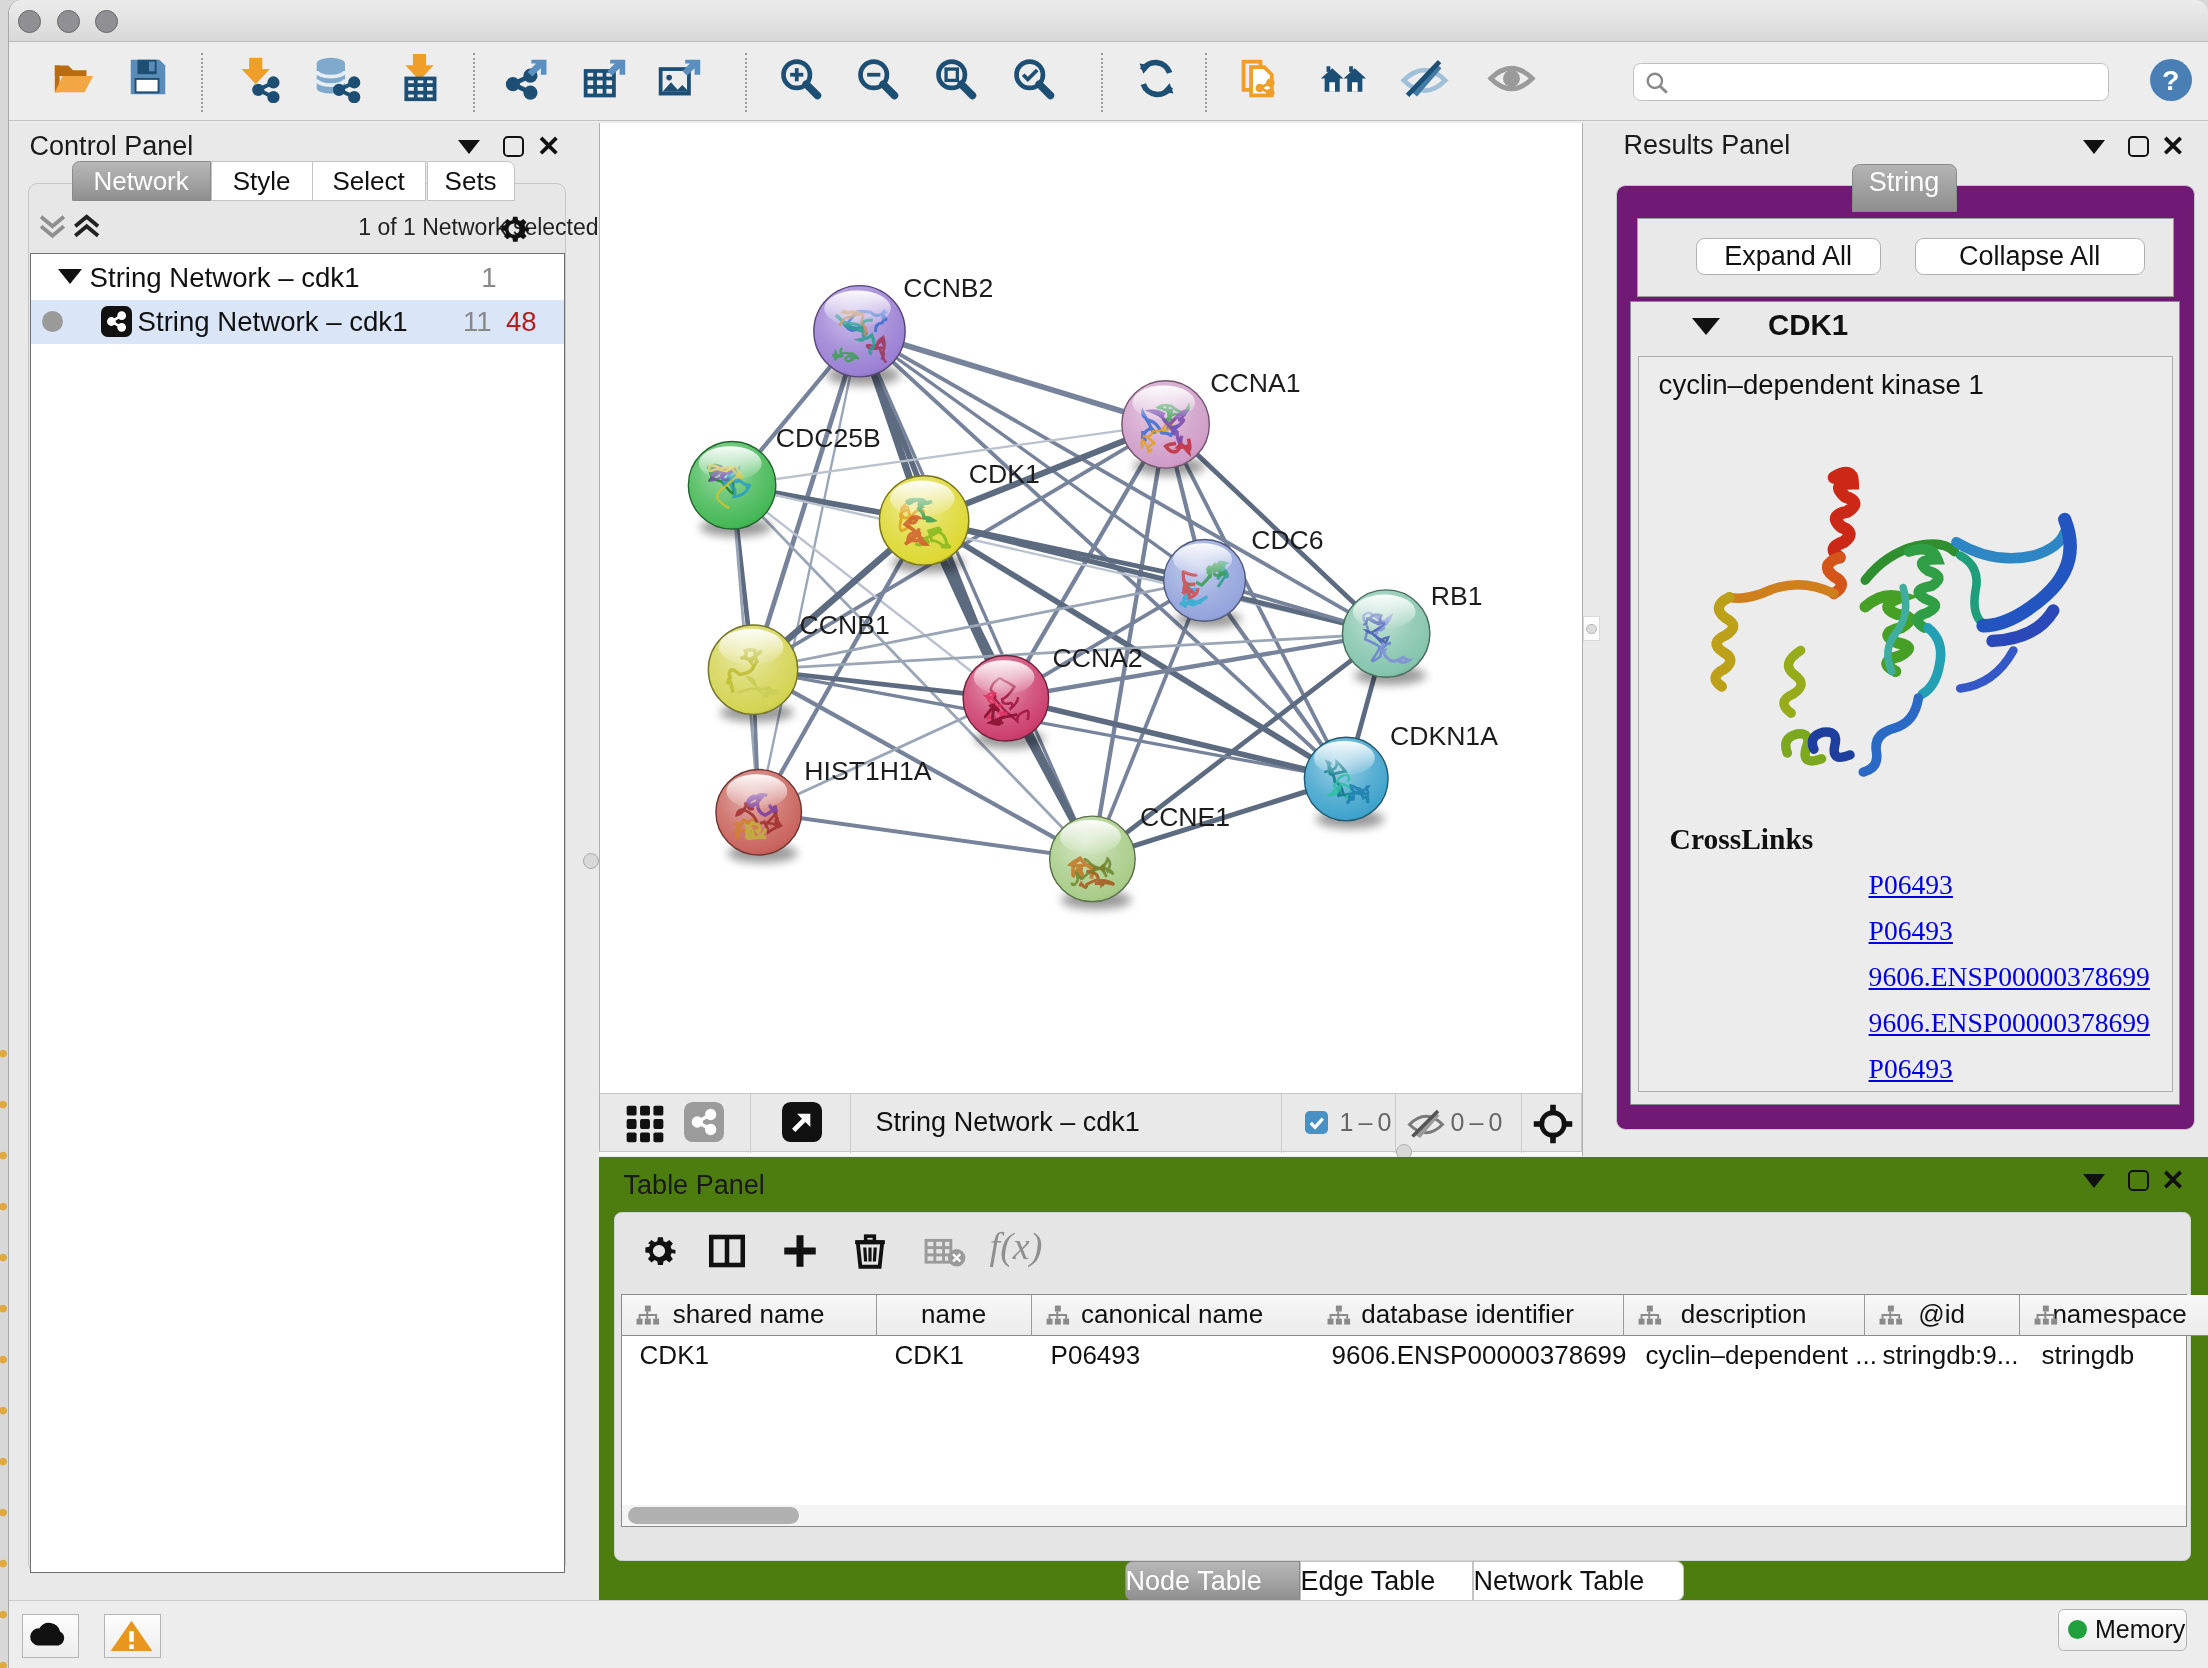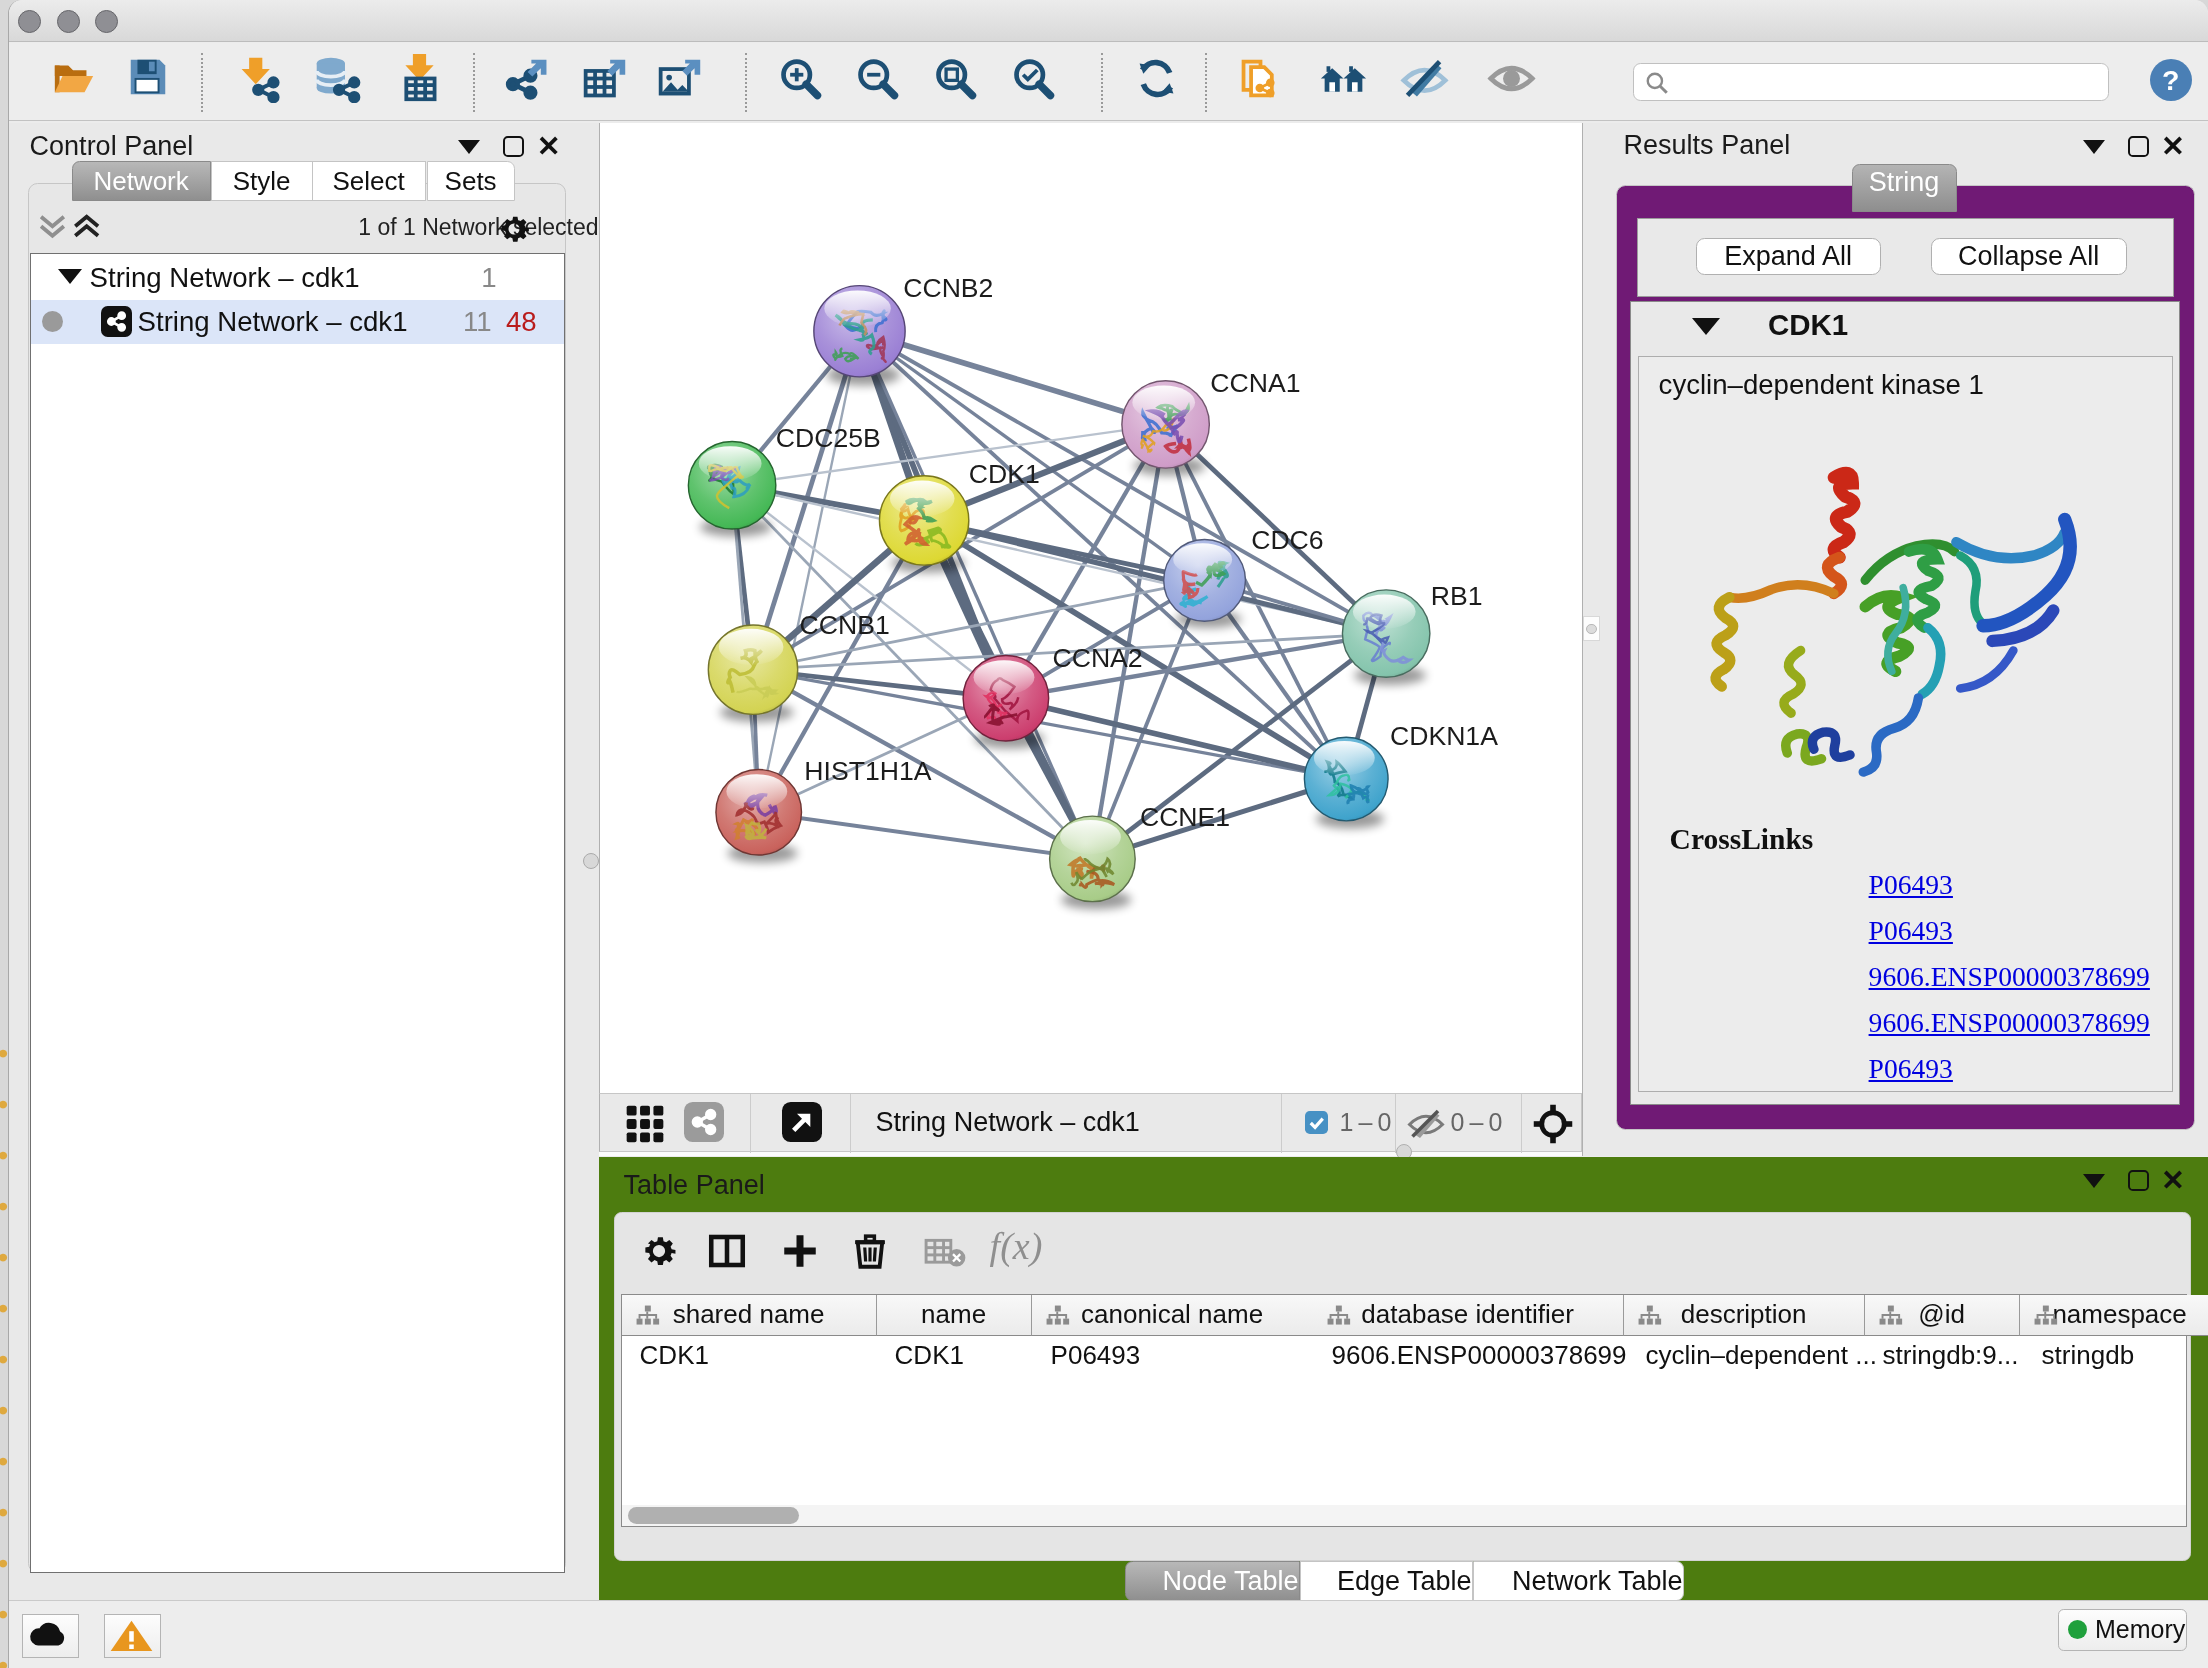--- a/index.html
+++ b/index.html
@@ -61,21 +61,21 @@
 #ttoolbox { position:absolute; left:15px; top:55px; right:17px; height:349px; background:#e5e5e5;
   border:1px solid #d2d2d2; border-radius:7.6px; }
 #tablebox { position:absolute; left:22px; top:137px; right:21px; height:233px; background:#fff;
   border:1.9px solid #8a8a8a; }
 .th { position:absolute; top:0; height:41px; border-right:1.4px solid #9a9a9a; font-size:26px;
   color:#111; background:linear-gradient(#f8f8f8,#ebebeb); border-bottom:1.9px solid #8a8a8a;
   line-height:39px; text-align:center; }
 .th svg { position:absolute; left:11.4px; top:6.7px; }
 .td { position:absolute; top:45px; font-size:26px; color:#111; }
 .btab { position:absolute; top:404px; height:40px; background:#fff; border:1px solid #c4c4c4;
-  font-size:27px; color:#111; text-align:right; line-height:38px; }
+  font-size:27px; color:#111; text-align:left; line-height:38px; }
 a.lnk { color:#0000e0; text-decoration:underline; }
 </style></head><body>
 <div id="page">
 
 <div class="abs" style="left:0;top:0;width:7.6px;height:1668px;background:#d8d8d8"></div>
 <div class="abs" style="left:0;top:1046px;width:7.6px;height:622px;background-image:radial-gradient(circle at 2.9px 7.6px, #dfa93f 3.3px, rgba(0,0,0,0) 4.3px);background-size:7.6px 51px"></div>
 
 <div id="win">
   <div id="titlebar">
     <div class="tl" style="left:9.5px"></div>
@@ -671,21 +671,21 @@
     <div class="phead" style="position:absolute;left:41px;top:6.7px">Results Panel</div>
     <div class="wctl" style="right:23px;top:13.3px">
           <div class="wtri"></div>
           <div class="wsq"></div>
           <div class="wx">✕</div>
         </div>
     <div id="stringtab">String</div>
     <div id="rpbox">
       <div class="abs" style="left:20px;top:32px;right:20px;height:79px;background:#e9e9e9;border:1px solid #9c9c9c">
         <div class="rbtn" style="left:58px;width:185px">Expand All</div>
-        <div class="rbtn" style="left:293px;width:196px">Collapse All</div>
+        <div class="rbtn" style="left:277px;width:230px">Collapse All</div>
       </div>
       <div class="abs" style="left:13.3px;top:115px;right:13.3px;height:804px;background:#e9e9e9;border:1px solid #8a8a8a">
         <div class="abs" style="left:61px;top:16px;width:0;height:0;border-left:14.3px solid transparent;border-right:14.3px solid transparent;border-top:17px solid #111"></div>
         <div class="abs" style="left:137px;top:5.7px;font-size:29.5px;font-weight:bold;color:#111">CDK1</div>
         <div class="abs" style="left:6.7px;top:54px;right:6.7px;bottom:12.4px;background:#ececec;border:1px solid #adadad">
           <div class="abs" style="left:20px;top:12.4px;font-size:27.6px;color:#111">cyclin–dependent kinase 1</div>
           <svg width="399" height="314" viewBox="0 0 420 330" style="position:absolute;left:40px;top:107px">
 <g fill="none" stroke-linecap="round">
 <path d="M163 14 q20 -12 20 6 q-24 0 -8 14 q18 6 2 16 q-20 4 -6 16 q16 6 2 16 q-18 6 -4 16" stroke="#cb2817" stroke-width="13"></path>
 <path d="M169 98 q-22 8 -6 20 q16 8 0 18" stroke="#d4551a" stroke-width="12"></path>

